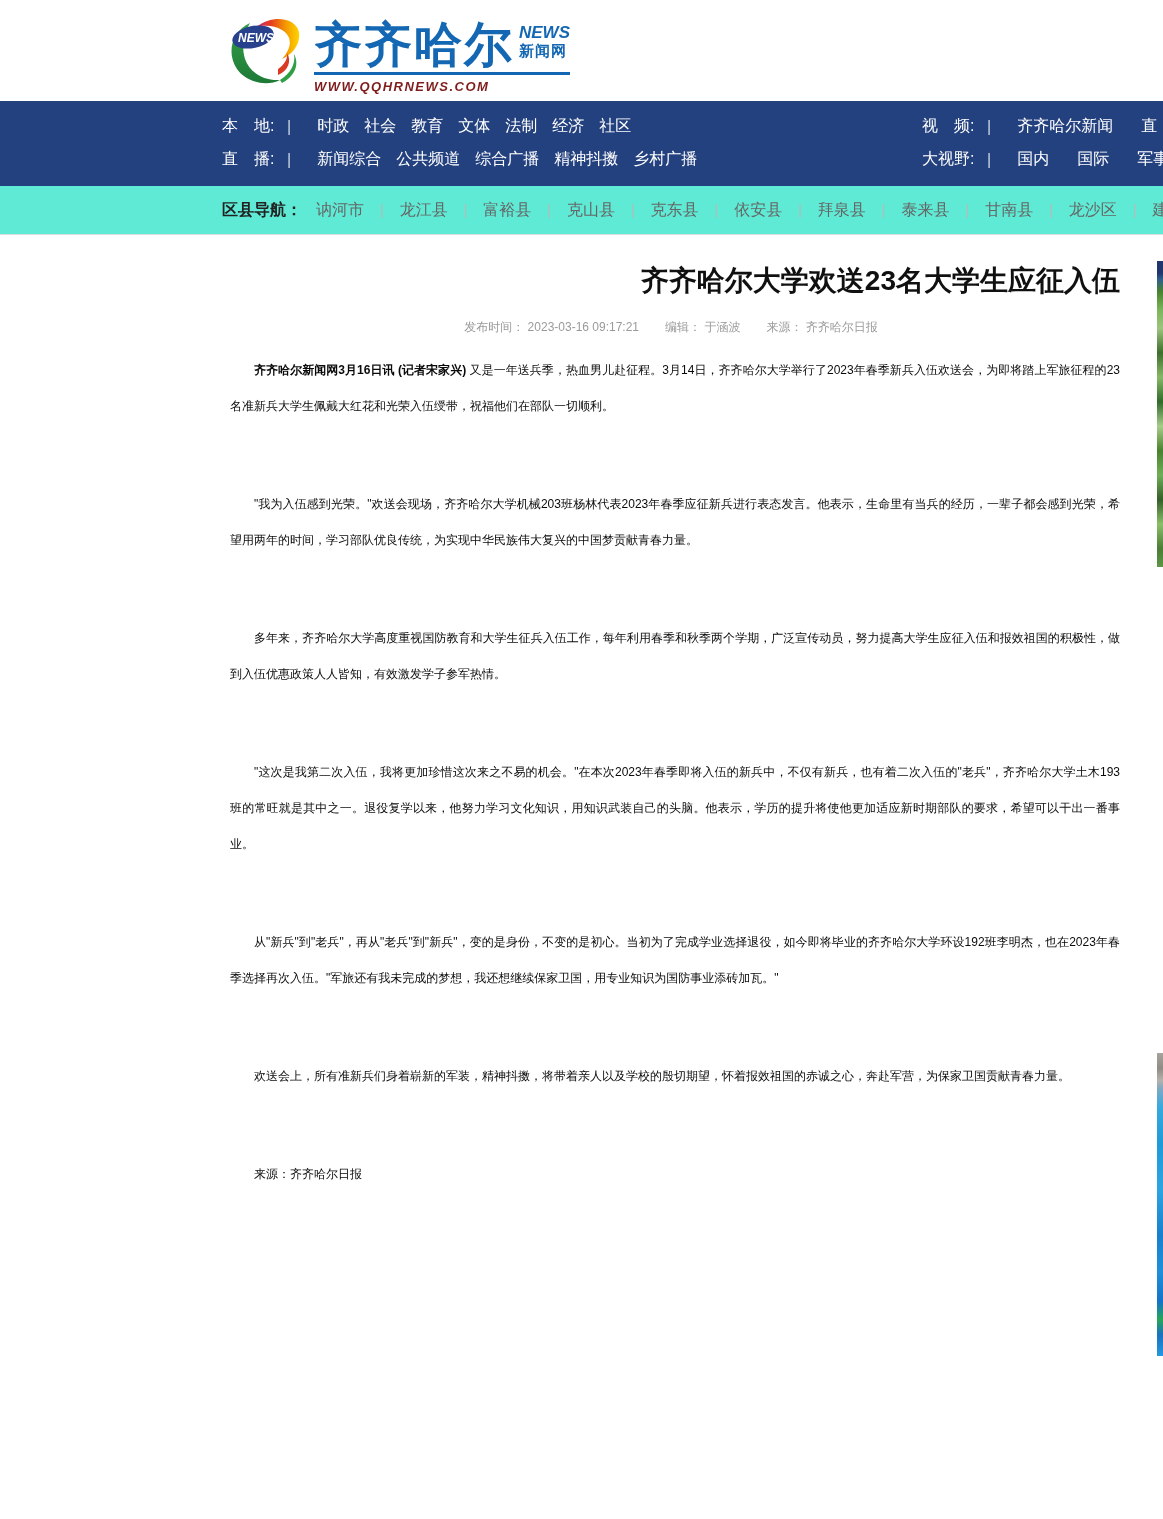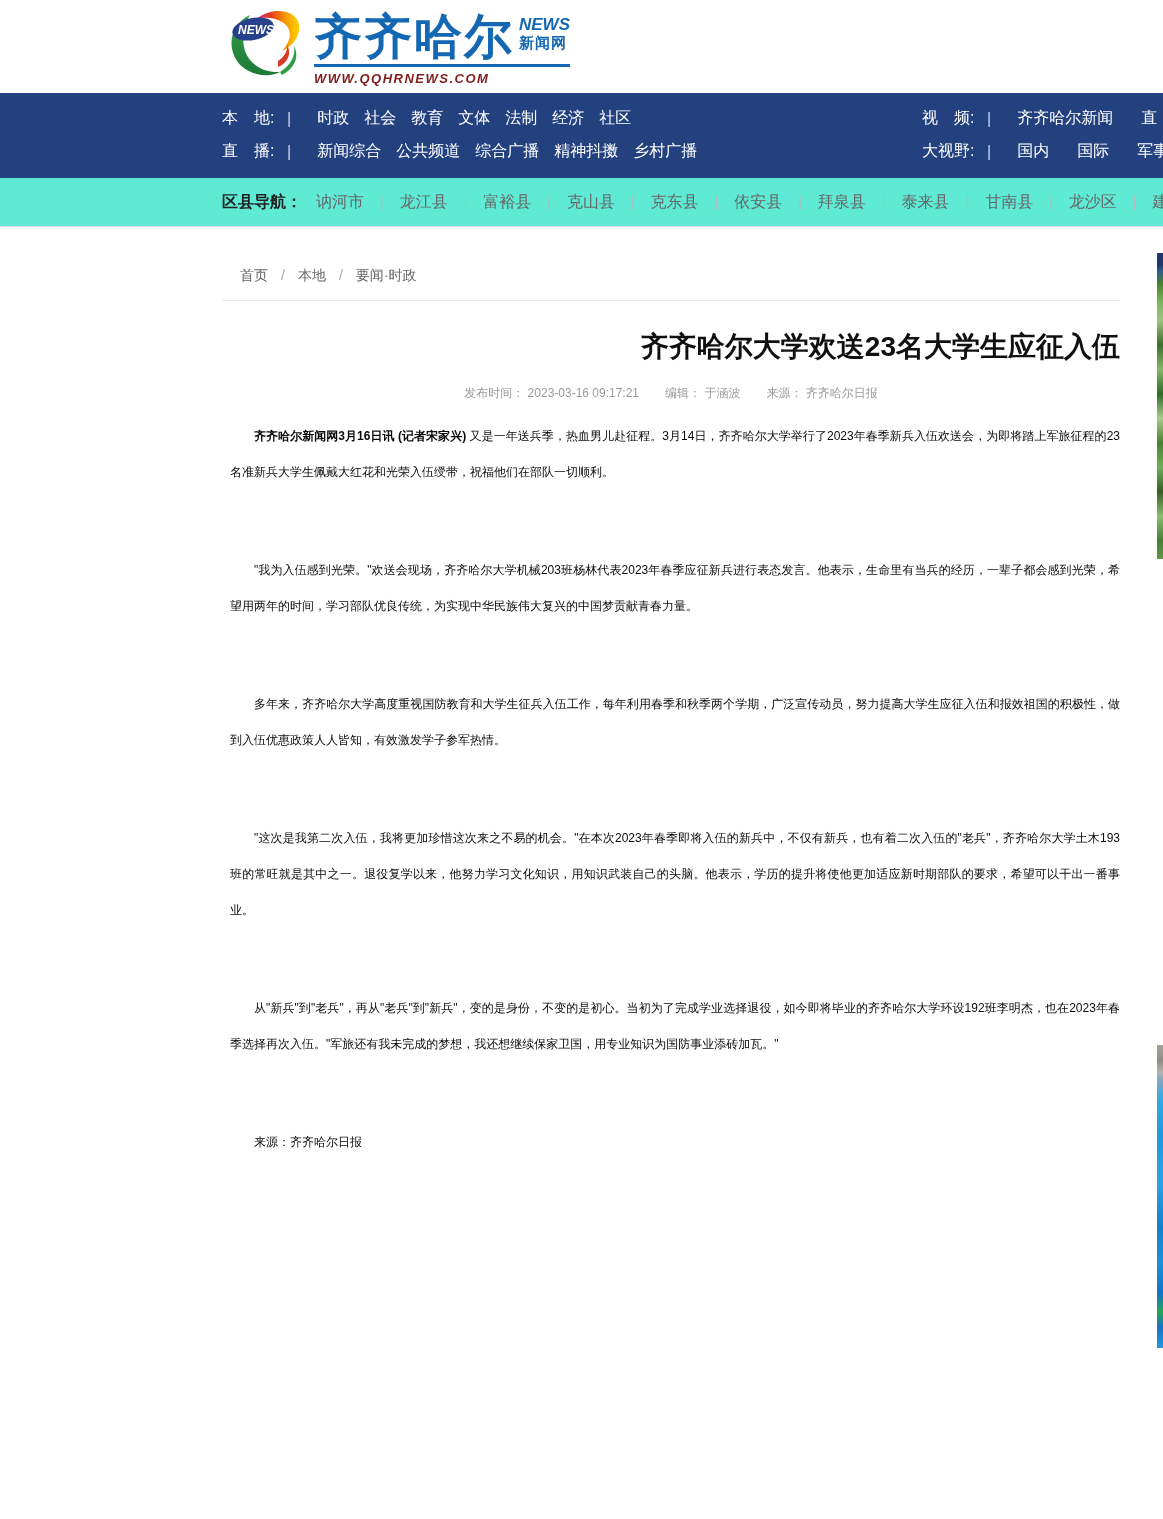--- a/index.html
+++ b/index.html
@@ -1,21 +1,21 @@
 <!DOCTYPE html>
 <html lang="zh"><head>
 <meta charset="utf-8">
 <style>
   * { box-sizing: border-box; }
   html, body { margin: 0; padding: 0; background: #fff; }
   body {
     width: 1163px; height: 1519px; overflow: hidden; position: relative;
     font-family: "Liberation Sans", "DejaVu Sans", sans-serif;
   }
-  .page { position: relative; width: 1163px; height: 1396px; overflow: hidden; }
+  .page { position: relative; width: 1163px; height: 1396px; overflow: hidden; margin-top: 8px; }
 
   
   .header { height: 93px; background: #fff; position: relative; }
   .logo { position: absolute; left: 226px; top: 5px; display: flex; align-items: flex-start; cursor: pointer; }
   .logo-icon { width: 80px; height: 76px; }
   .logo-text { margin-left: 8px; padding-top: 8px; }
   .logo-main { display: flex; align-items: flex-start; border-bottom: 3px solid #1467B2; padding-bottom: 3px; }
   .logo-cn { font-size: 48px; line-height: 1; font-weight: bold; color: #1467B2; letter-spacing: 2px; }
   .logo-sub { display: flex; flex-direction: column; line-height: 1; margin-left: 5px; padding-top: 3px; }
   .logo-sub-en { font-style: italic; font-weight: bold; font-size: 17px; color: #1467B2; }
@@ -178,26 +178,20 @@
         <a class="region-link">拜泉县</a>
         <a class="region-link">泰来县</a>
         <a class="region-link">甘南县</a>
         <a class="region-link">龙沙区</a>
         <a class="region-link">建华区</a>
       </span>
   </div>
 
   <div class="content">
 
-    <div class="breadcrumb">
-
-    <a class="crumb">首页</a>
-        <a class="crumb">本地</a>
-        <a class="crumb">要闻·时政</a>
-      </div>
 
     <h1 class="article-title">齐齐哈尔大学欢送23名大学生应征入伍</h1>
 
     <div class="article-meta">
       <span class="meta-item">
         <span>发布时间：</span>
         <span>2023-03-16 09:17:21</span>
       </span>
       <span class="meta-item">
         <span>编辑：</span>
@@ -214,20 +208,21 @@
         <p><span class="lead">齐齐哈尔新闻网3月16日讯 (记者宋家兴) </span><span>又是一年送兵季，热血男儿赴征程。3月14日，齐齐哈尔大学举行了2023年春季新兵入伍欢送会，为即将踏上军旅征程的23名准新兵大学生佩戴大红花和光荣入伍绶带，祝福他们在部队一切顺利。</span></p>
 
         <p><span class="lead"></span><span>"我为入伍感到光荣。"欢送会现场，齐齐哈尔大学机械203班杨林代表2023年春季应征新兵进行表态发言。他表示，生命里有当兵的经历，一辈子都会感到光荣，希望用两年的时间，学习部队优良传统，为实现中华民族伟大复兴的中国梦贡献青春力量。</span></p>
 
         <p><span class="lead"></span><span>多年来，齐齐哈尔大学高度重视国防教育和大学生征兵入伍工作，每年利用春季和秋季两个学期，广泛宣传动员，努力提高大学生应征入伍和报效祖国的积极性，做到入伍优惠政策人人皆知，有效激发学子参军热情。</span></p>
 
         <p><span class="lead"></span><span>"这次是我第二次入伍，我将更加珍惜这次来之不易的机会。"在本次2023年春季即将入伍的新兵中，不仅有新兵，也有着二次入伍的"老兵"，齐齐哈尔大学土木193班的常旺就是其中之一。退役复学以来，他努力学习文化知识，用知识武装自己的头脑。他表示，学历的提升将使他更加适应新时期部队的要求，希望可以干出一番事业。</span></p>
 
         <p><span class="lead"></span><span>从"新兵"到"老兵"，再从"老兵"到"新兵"，变的是身份，不变的是初心。当初为了完成学业选择退役，如今即将毕业的齐齐哈尔大学环设192班李明杰，也在2023年春季选择再次入伍。"军旅还有我未完成的梦想，我还想继续保家卫国，用专业知识为国防事业添砖加瓦。"</span></p>
 
+        <p><span class="lead"></span><span>欢送会上，所有准新兵们身着崭新的军装，精神抖擞，将带着亲人以及学校的殷切期望，怀着报效祖国的赤诚之心，奔赴军营，为保家卫国贡献青春力量。</span></p>
 
         <p><span class="lead"></span><span>来源：齐齐哈尔日报</span></p>
       </div>
 
   </div>
 
   <div class="sliver sliver-1"></div>
   <div class="sliver sliver-2"></div>
 
 </div>

